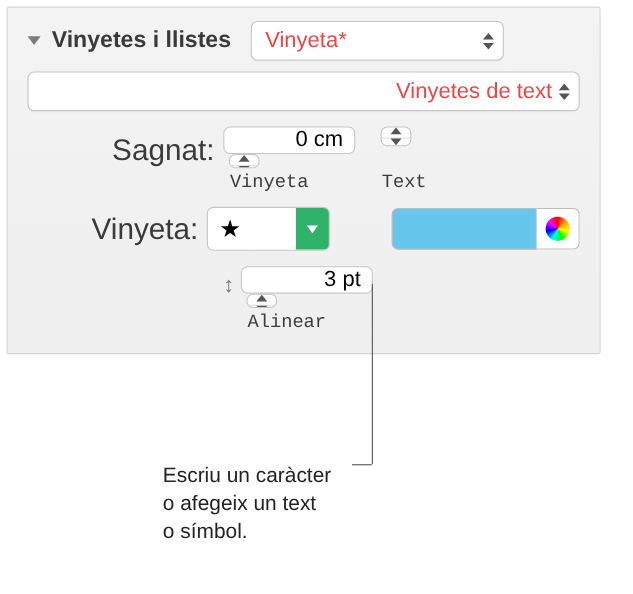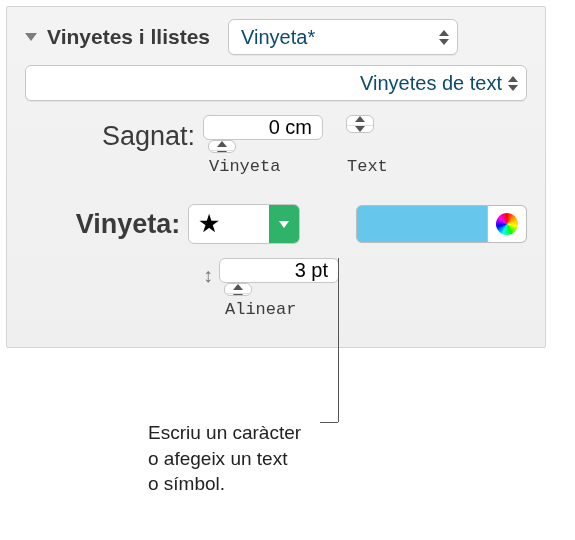--- a/index.html
+++ b/index.html
@@ -7,21 +7,21 @@
   font-family: -apple-system, "Helvetica Neue", Arial, sans-serif;
   background: #fff;
   width: 575px;
   height: 540px;
   position: relative;
 }
 .panel {
   background: linear-gradient(#f3f3f3, #efefef);
   border: 1px solid #d4d4d4;
   border-radius: 2px;
-  padding: 12px 18px 28px 18px;
+  padding: 12px 18px 18px 18px;
   margin: 6px;
   width: 540px;
   box-sizing: border-box;
 }
 .row { display: flex; align-items: center; }
 .section-header { margin-bottom: 10px; }
 .chev {
   width: 0; height: 0;
   border-left: 6px solid transparent;
   border-right: 6px solid transparent;
@@ -30,21 +30,21 @@
 }
 .section-title {
   font-size: 21px; font-weight: 700; color: #3a3a3a;
   flex: 0 0 auto; margin-right: 18px;
 }
 .popup {
   background: #fff; border: 1px solid #c6c6c6;
   border-radius: 6px; height: 36px;
   display: flex; align-items: center;
   padding: 0 8px 0 12px; box-sizing: border-box;
-  font-size: 20px; color: #0c4a6e;
+  font-size: 20px; color: #ef4444;
   box-shadow: 0 1px 0 rgba(0,0,0,.05);
 }
 .popup .label { flex: 1; }
 .updown {
   display: flex; flex-direction: column;
   justify-content: center; align-items: center;
   margin-left: 6px;
 }
 .arr-up, .arr-down { width:0; height:0; border-left:5px solid transparent; border-right:5px solid transparent; }
 .arr-up { border-bottom: 6px solid #555; margin-bottom: 3px; }
@@ -72,21 +72,21 @@
 }
 .stepper-btns {
   display: flex; flex-direction: column;
   border: 1px solid #c6c6c6; border-radius: 6px;
   margin-left: 5px; width: 26px; overflow: hidden; background:#fff;
 }
 .stepper-btns .btn { flex:1; display:flex; align-items:center; justify-content:center; }
 .stepper-btns .btn:first-child { border-bottom:1px solid #ddd; }
 .sub-label { font-size: 17px; color: #3c3c3c; margin-top: 4px; margin-left: 6px; font-family: Liberation Mono, monospace; }
 
-.bullet-row { margin-top: 28px; align-items:center;font-weight:bold; }
+.bullet-row { margin-top: 12px; align-items:center; }
 .bullet-combo {
   display:flex; background:#fff; border:1px solid #c6c6c6;
   border-radius:6px; height:38px; width:120px; overflow:hidden;
 }
 .bullet-combo .val {
   flex:1; display:flex; align-items:center; justify-content:flex-start;
   padding-left:10px; font-size:22px;
 }
 .bullet-combo .dd {
   width:30px; background:#2fb36a;

